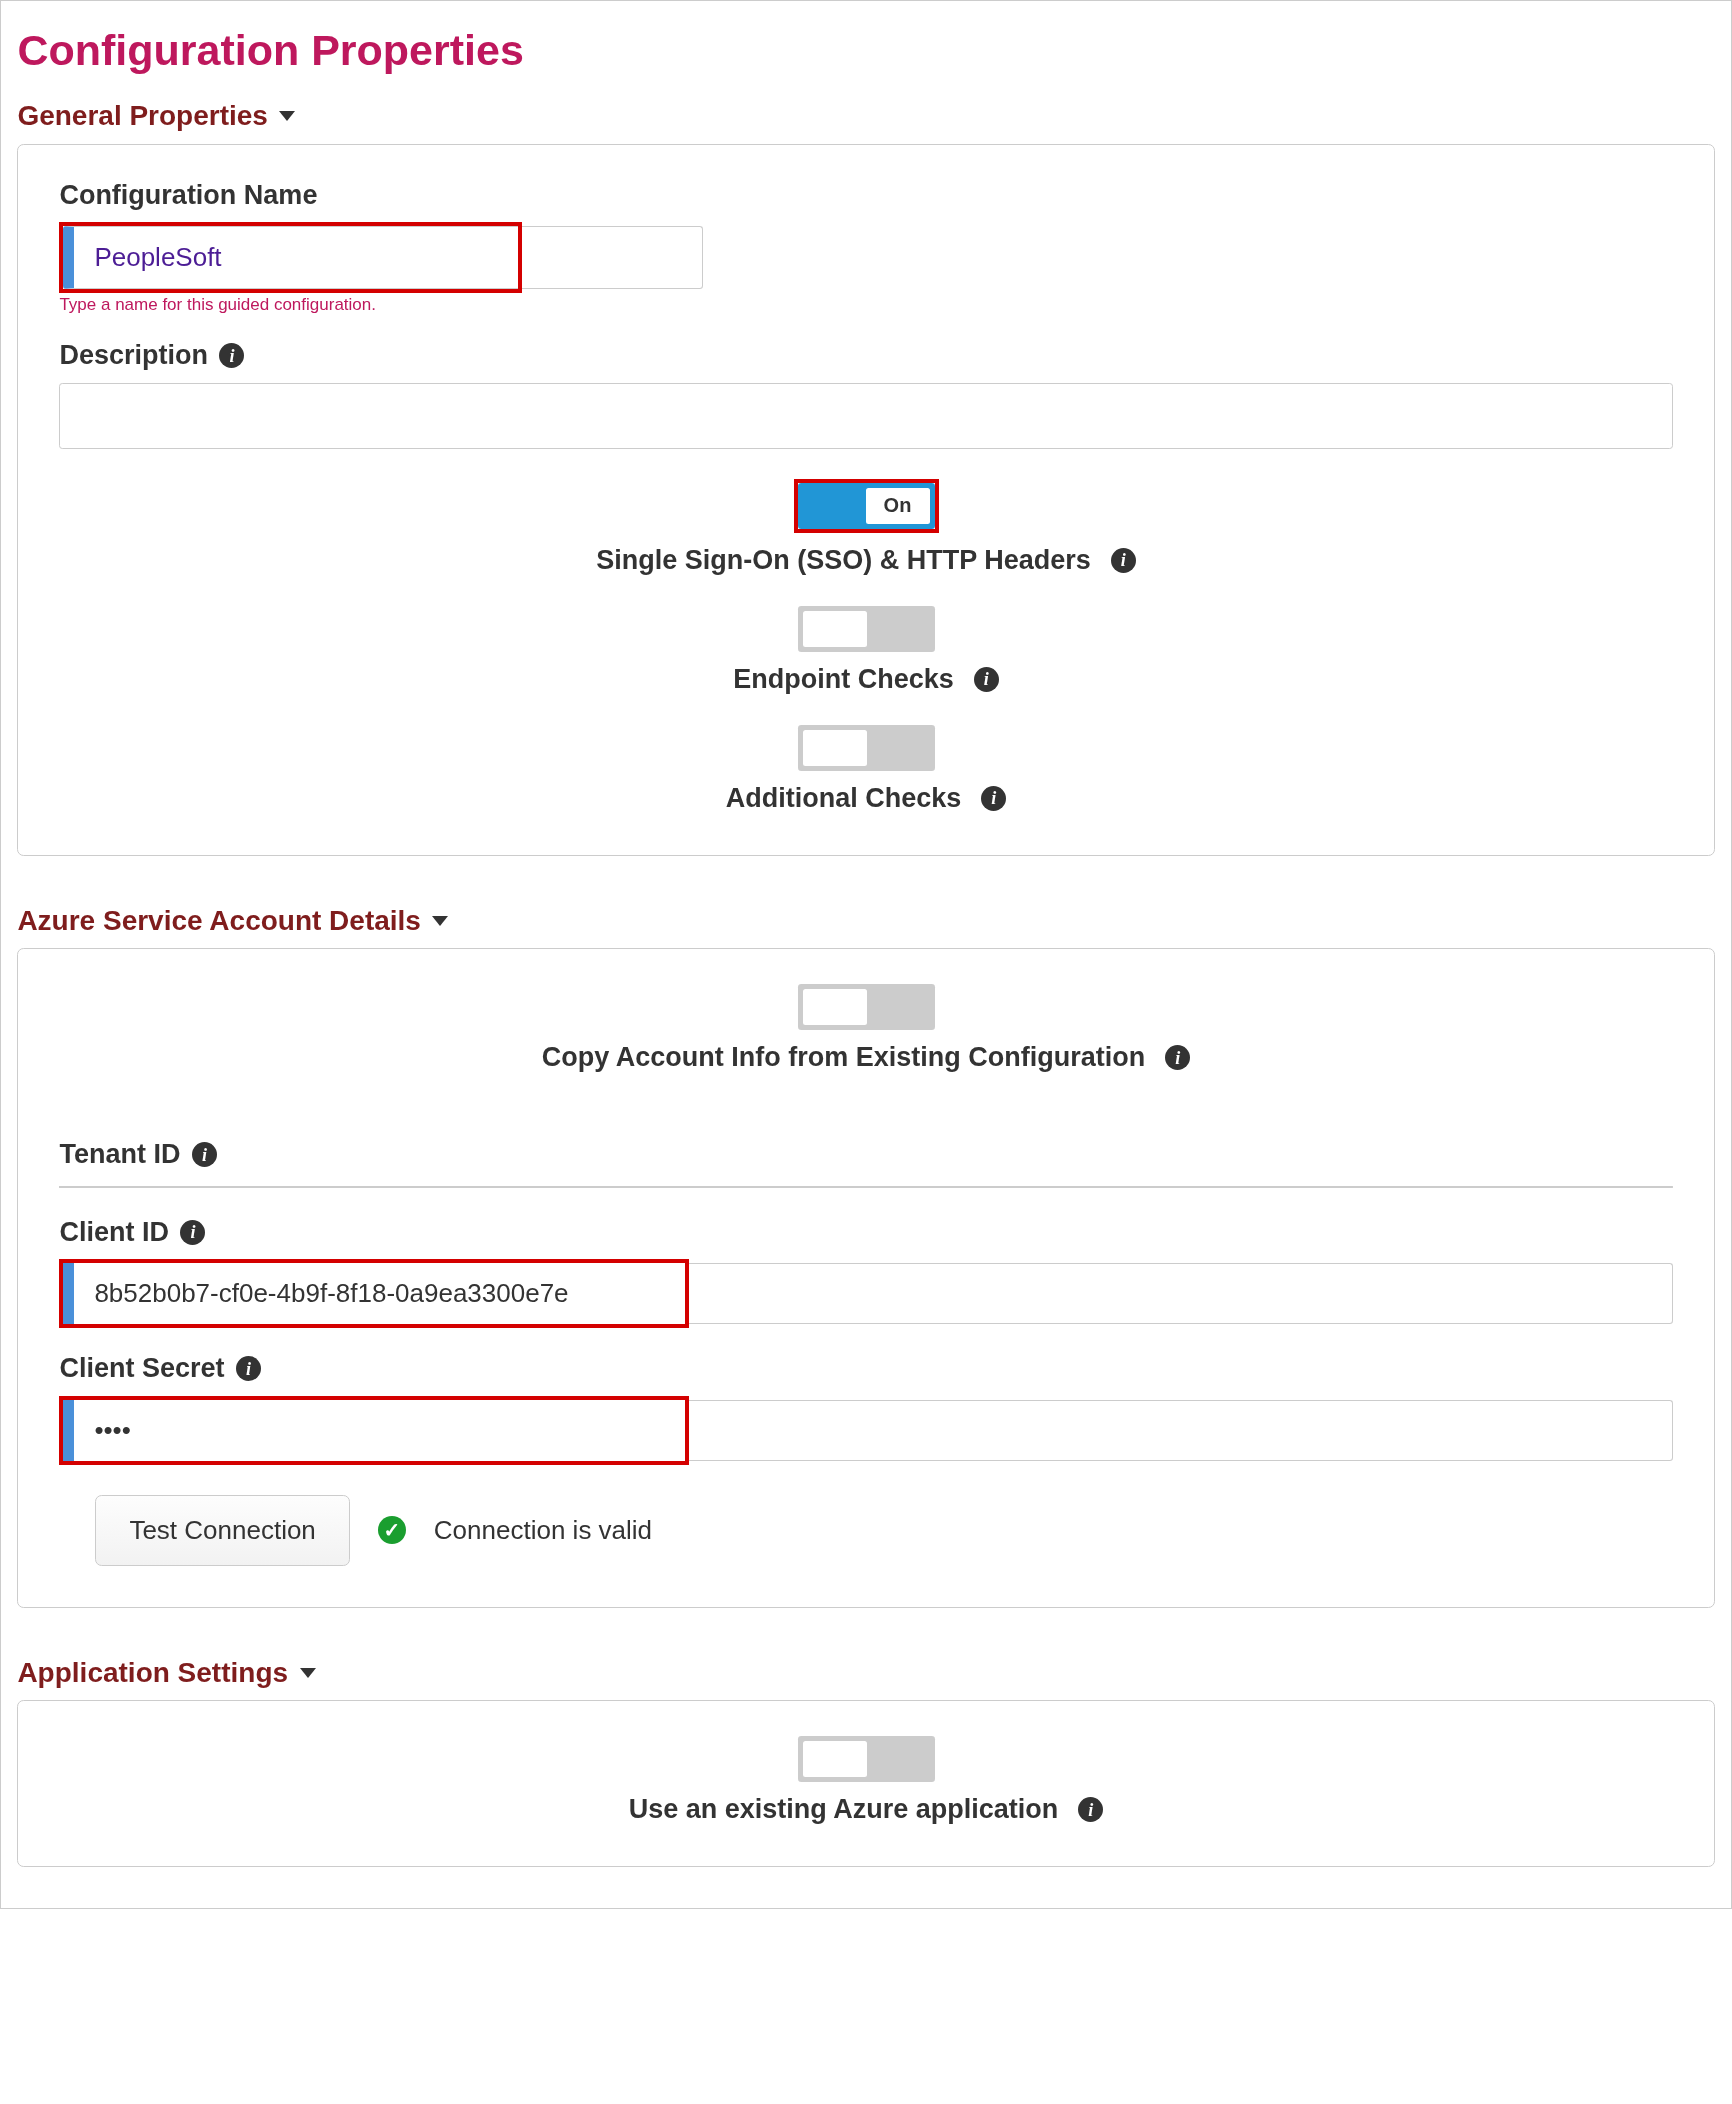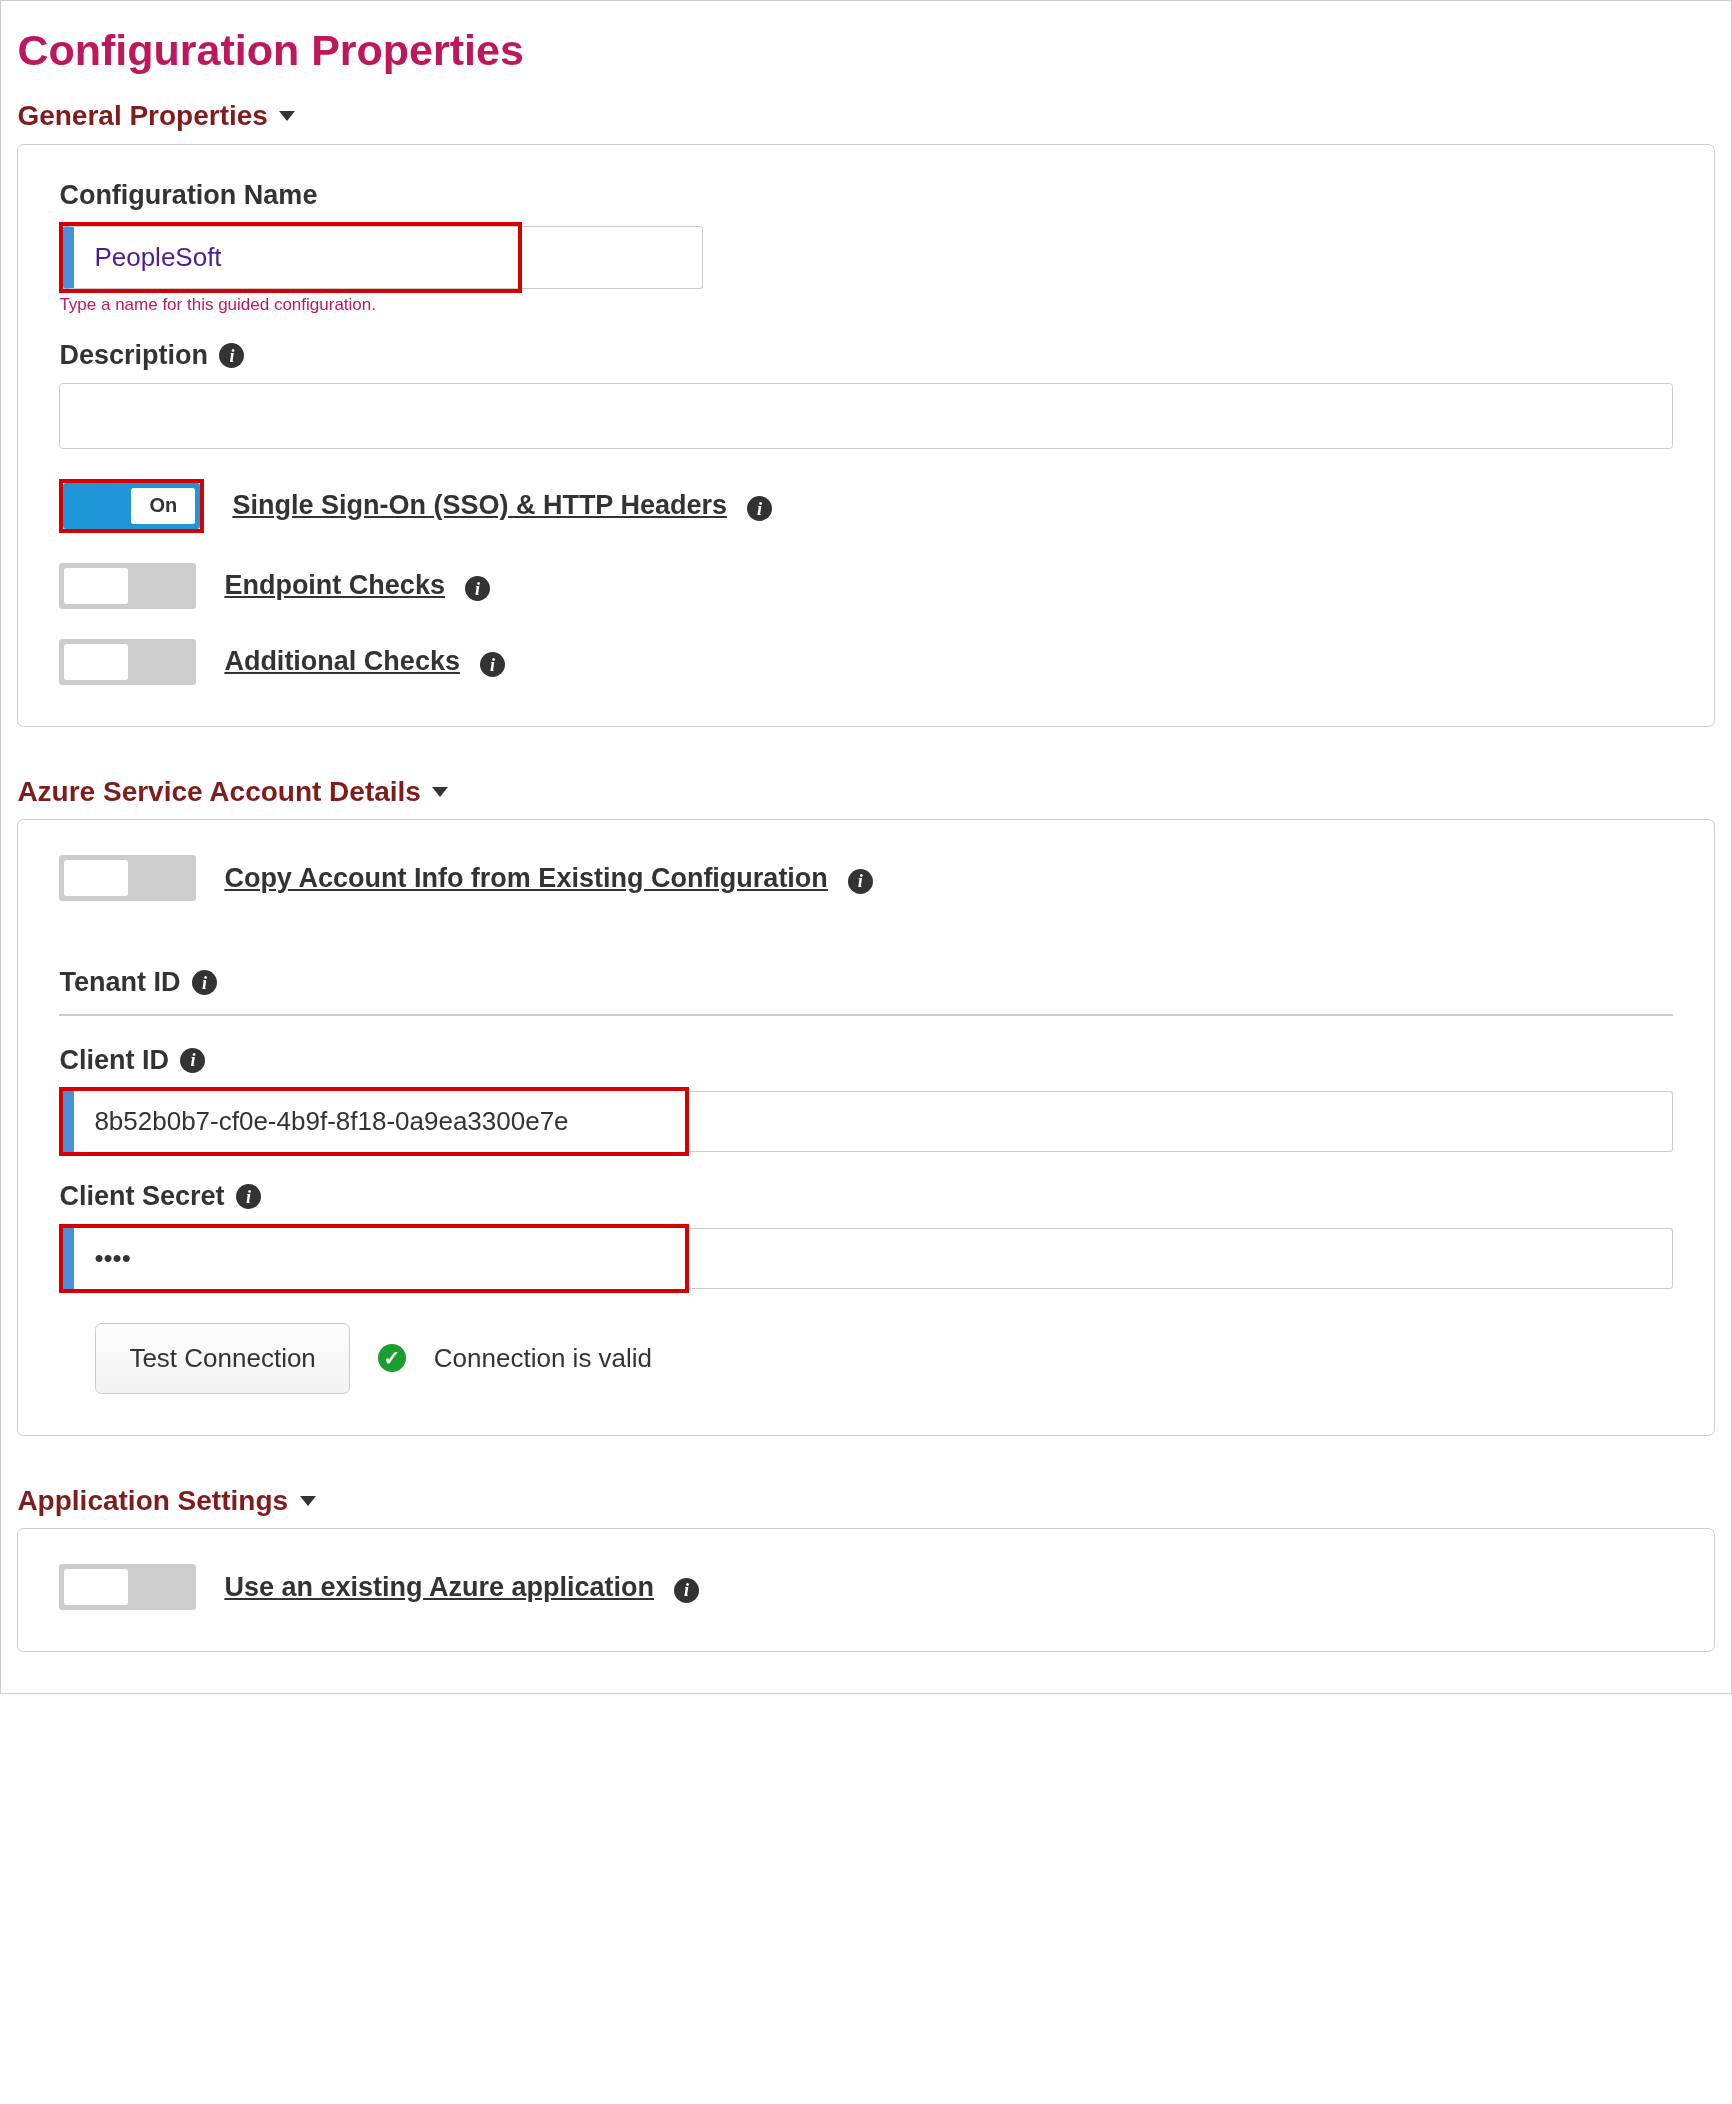--- a/index.html
+++ b/index.html
@@ -106,22 +106,23 @@
     margin: 4.1px 0;
   }
   .help-text {
     color: #be185d;
     font-size: 17px;
     margin-top: 2px;
   }
   .toggle-row {
     display: flex;
     align-items: center;
-    gap: 28px;
+    gap: 12px;
     margin: 30px 0;
+    flex-direction: column;
   }
   .toggle {
     width: 137px;
     height: 46px;
     border-radius: 3.3px;
     background: #ccc;
     position: relative;
     cursor: pointer;
     flex-shrink: 0;
   }
@@ -148,23 +149,22 @@
   .toggle-hl {
     border: 4.1px solid #d40000;
     display: inline-block;
     padding: 0;
   }
   .toggle-label {
     font-size: 27px;
     font-weight: 700;
     color: #333;
     display: flex;
-    align-items: flex-end;
+    align-items: center;
     gap: 20px;
-    text-decoration: underline;
   }
   .btn {
     display: inline-flex;
     align-items: center;
     justify-content: center;
     height: 71px;
     padding: 0 33px;
     border: 0.8px solid #ccc;
     border-radius: 6.6px;
     background: linear-gradient(#fdfdfd, #f2f2f2);

